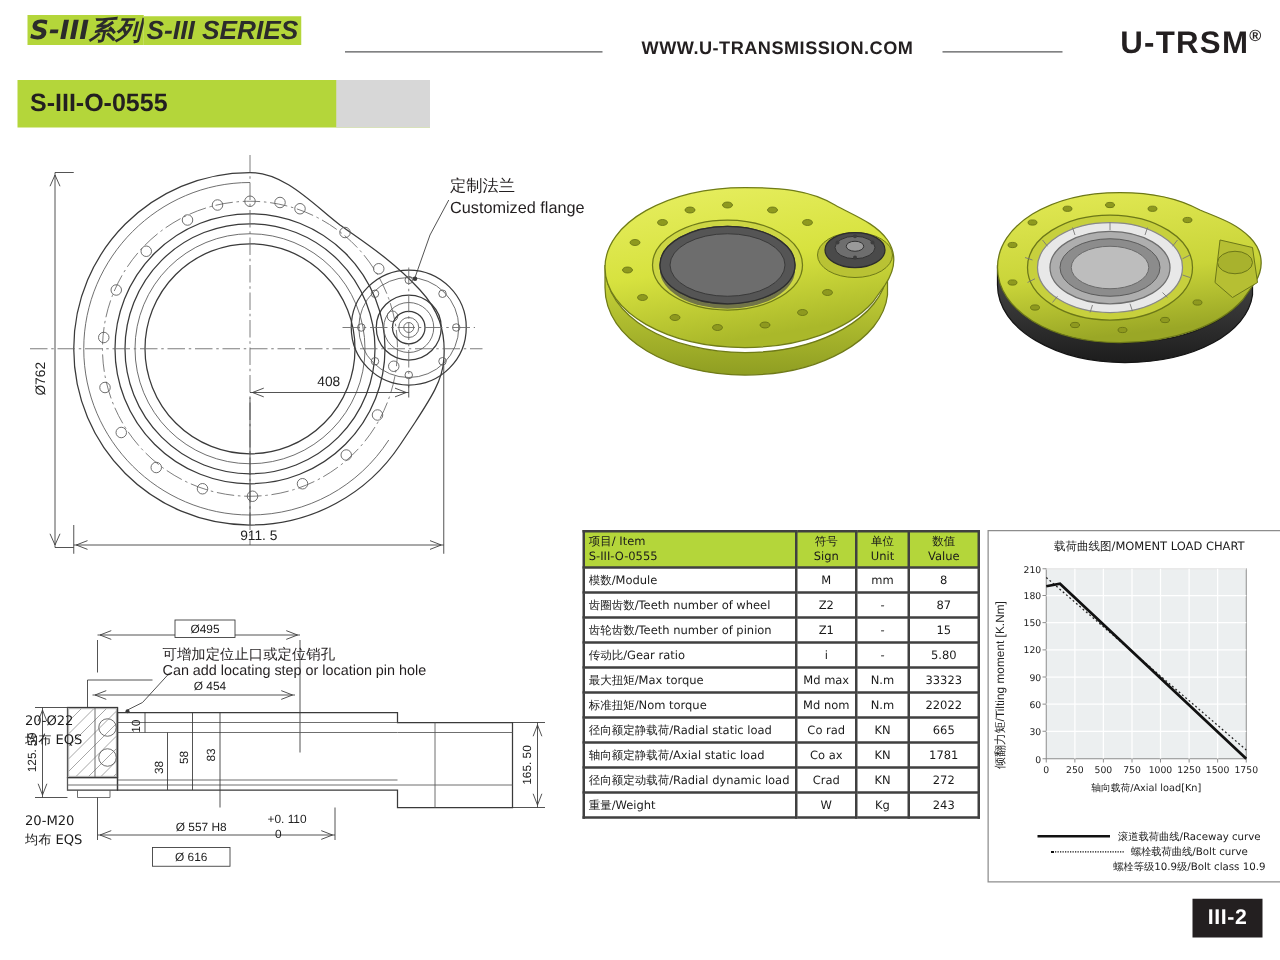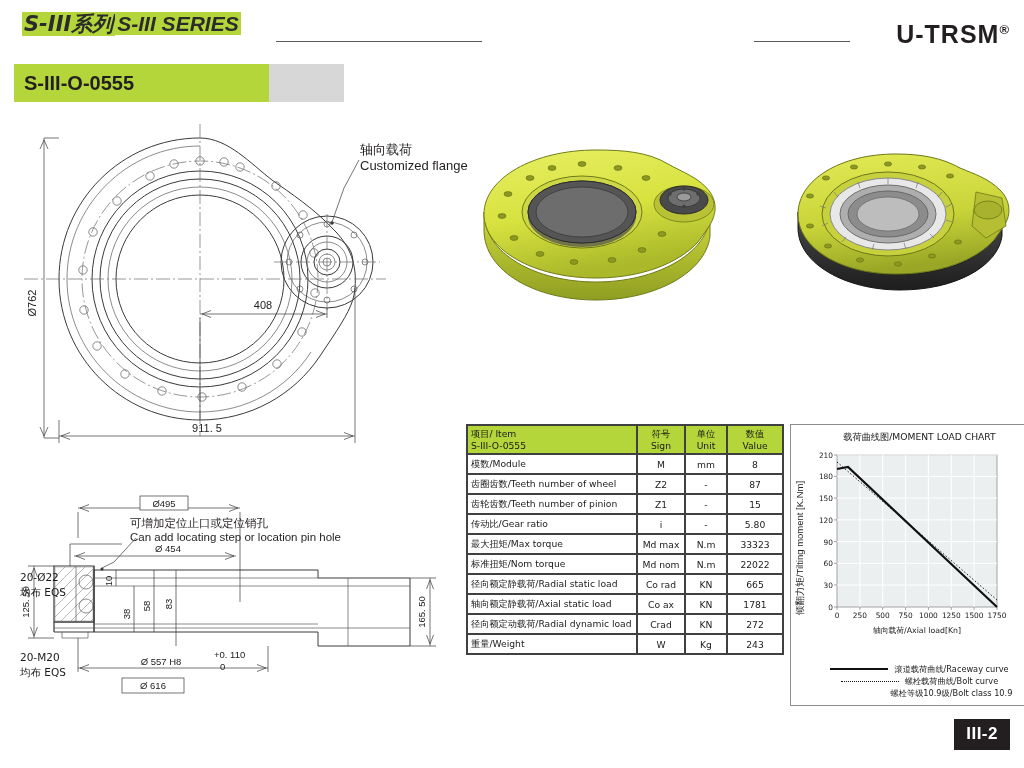--- a/index.html
+++ b/index.html
@@ -120,20 +120,21 @@
 </style>
 </head>
 <body>
 
 <div class="page">
 
   <div class="hdr-series">
     <span class="hl" style="font-family:'DejaVu Sans',sans-serif;">S-III系列</span><span class="hl">S-III SERIES</span>
   </div>
   <div class="hdr-rule-left"></div>
+  <div class="hdr-url">WWW.U-TRANSMISSION.COM</div>
   <div class="hdr-rule-right"></div>
   <div class="hdr-logo">
     <span>U-TRSM</span><sup>®</sup>
   </div>
 
   <div class="title-band"></div>
   <div class="title-text">S-III-O-0555</div>
 
   <div class="dwg" style="left:14px; top:118px;">
     <svg width="440" height="330" viewBox="0 0 440 330">
@@ -227,21 +228,21 @@
       <path class="dim" d="M45 302 L45 325"></path>
       <path class="dim" d="M341 170 L341 325"></path>
       <path class="dim" d="M45 318 L341 318"></path>
       <path class="dim" d="M47 318 l9 -3.5 M47 318 l9 3.5"></path>
       <path class="dim" d="M339 318 l-9 -3.5 M339 318 l-9 3.5"></path>
       <text class="txt" x="193" y="314" text-anchor="middle">911. 5</text>
     </svg>
   </div>
 
   <div class="callout-label">
-    <div class="cn">轴向载荷</div>
+    <div class="cn">定制法兰</div>
     <div>Customized flange</div>
   </div>
 
   <div class="dwg" style="left:18px; top:482px;">
     <svg width="440" height="240" viewBox="0 0 440 240">
 
       <path class="dim" d="M60 30 L60 56"></path>
       <path class="dim" d="M222 30 L222 120"></path>
       <path class="dim" d="M60 26 L222 26"></path>
       <path class="dim" d="M62 26 l9 -3.5 M62 26 l9 3.5"></path>

